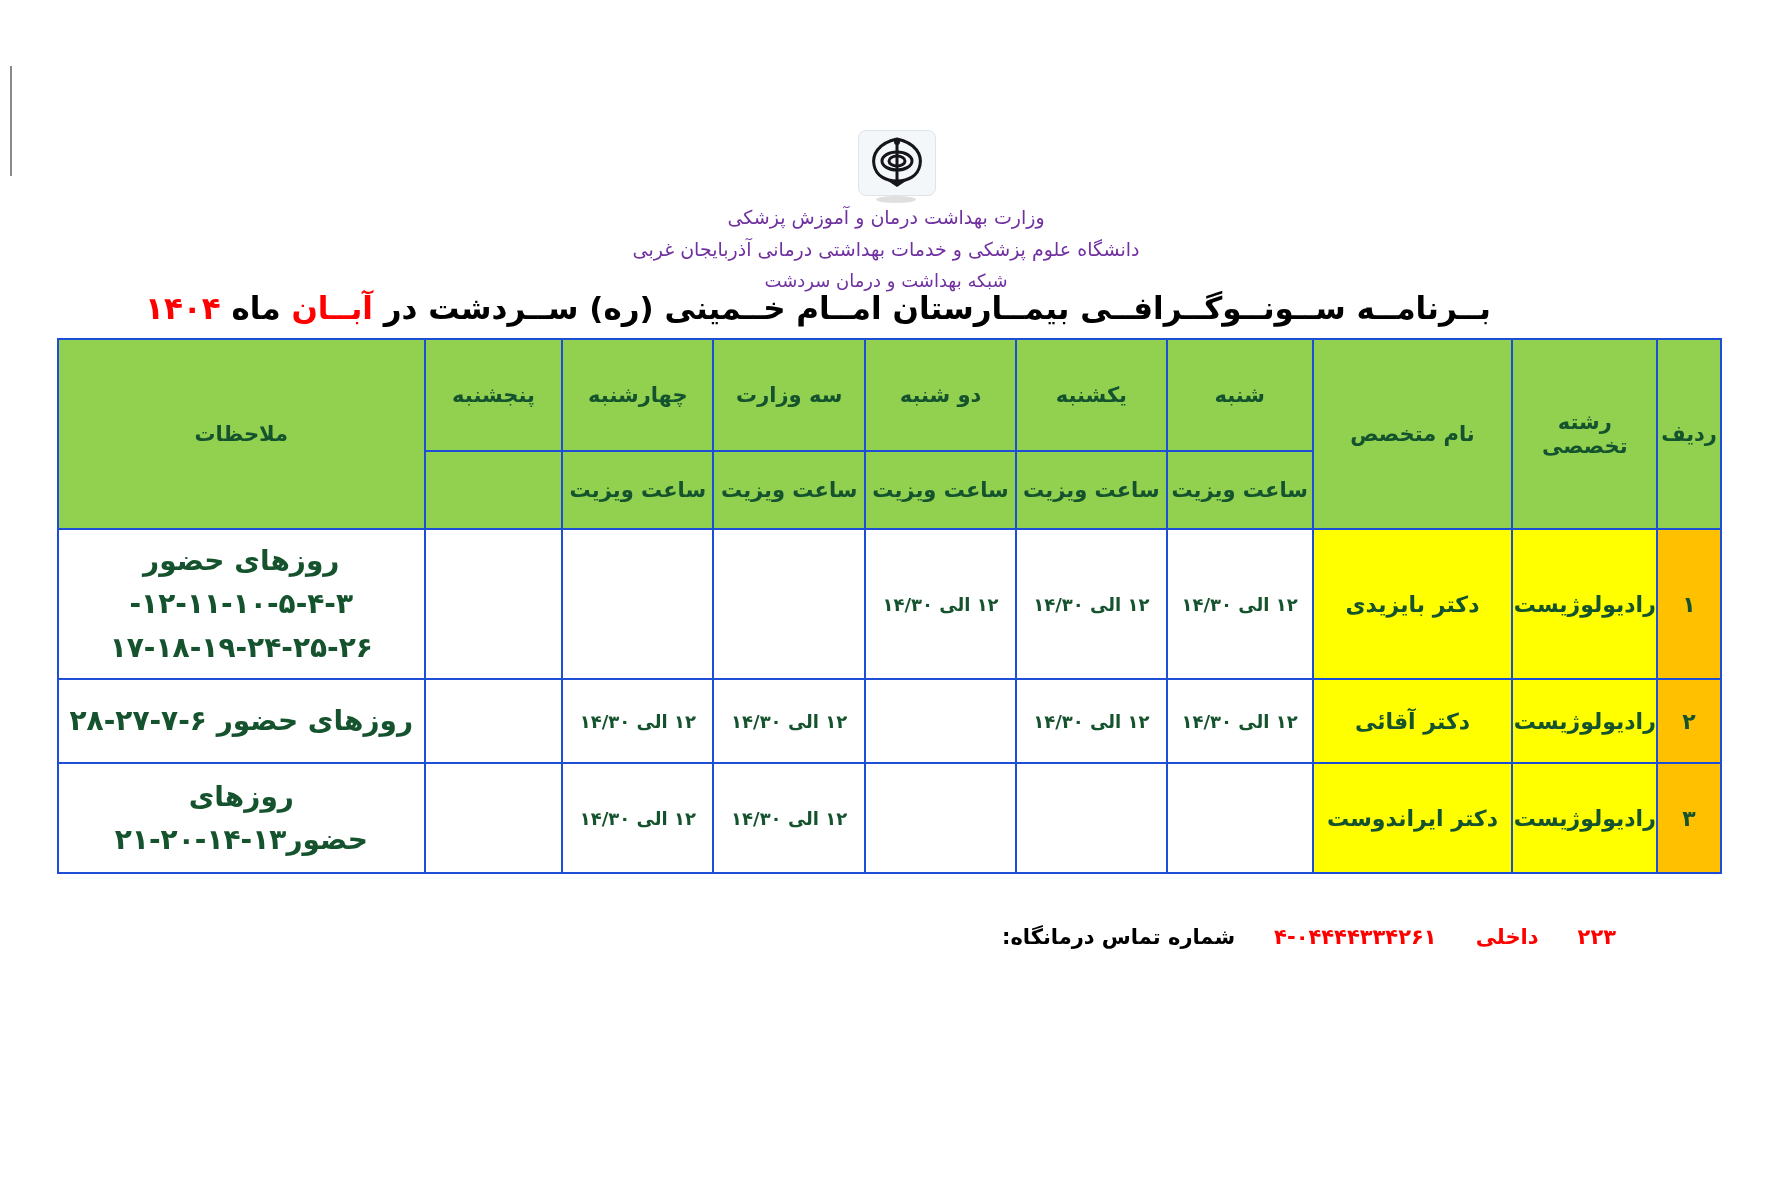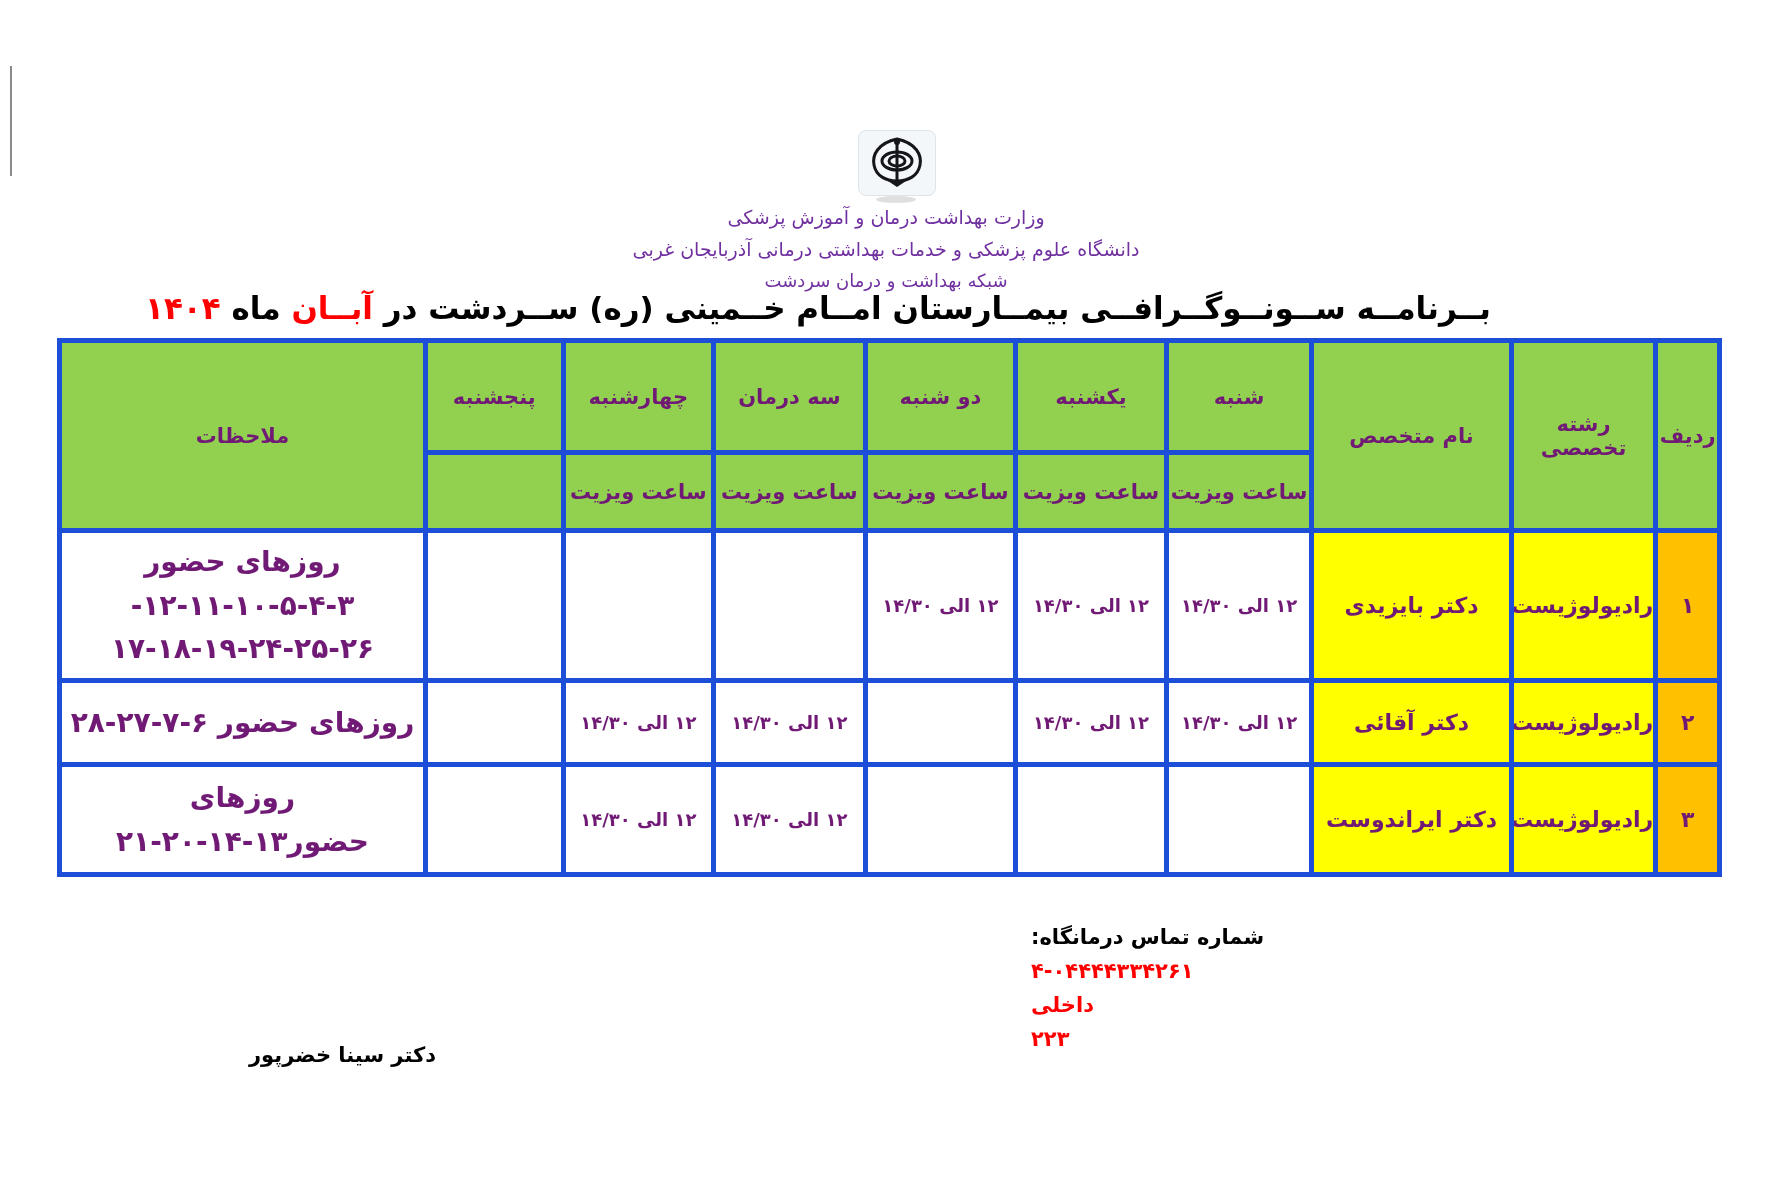--- a/index.html
+++ b/index.html
@@ -19,31 +19,31 @@
   .hdr1{top:206px;font-size:19px;}
   .hdr2{top:238px;font-size:19px;}
   .hdr3{top:270px;font-size:18px;}
   
   .title{top:290px;width:1636px;text-align:center;direction:rtl;
          font-size:31px;font-weight:bold;color:#000;}
   .title .red{color:#FF0000;}
   
   table.sched{border-collapse:collapse;table-layout:fixed;left:57px;top:338px;
               width:1665px;direction:rtl;}
-  table.sched th, table.sched td{border:5px solid #1d4ed8;padding:0;
-              font-weight:bold;color:#701a75;overflow:hidden;}
+  table.sched th, table.sched td{border:2px solid #1d4ed8;padding:0;
+              font-weight:bold;color:#14532d;overflow:hidden;}
   th.green{background:#92D050;font-size:21px;}
   .sub{font-size:19px;}
   td.no{background:#FFC000;font-size:22px;text-align:center;}
   td.yel{background:#FFFF00;font-size:22px;text-align:center;}
   td.time{background:#ffffff;font-size:18px;text-align:center;}
   td.remark{background:#ffffff;color:#FF0000;font-size:28px;text-align:center;}
   .remark-line{line-height:1.55;direction:rtl;}
   
-  .phone{top:925px;left:1002px;display:flex;flex-direction:column;direction:ltr;
+  .phone{top:925px;left:1002px;display:flex;flex-direction:row;direction:ltr;
          align-items:baseline;gap:10px;font-size:21px;font-weight:bold;}
   .phone .lbl{color:#000;direction:rtl;}
   .phone .red{color:#FF0000;margin-left:29px;}
   
   .sign{top:1036px;left:145px;width:395px;text-align:center;direction:rtl;
         font-size:21px;font-weight:bold;color:#000;line-height:1.9;}
 </style>
 </head>
 <body>
 
@@ -90,21 +90,21 @@
     <col style="width:22.04%">
   </colgroup>
   <thead>
     <tr style="height:112px">
       <th class="green" rowspan="2">ردیف</th>
       <th class="green" rowspan="2">رشته تخصصی</th>
       <th class="green" rowspan="2">نام متخصص</th>
       <th class="green">شنبه</th>
       <th class="green">یکشنبه</th>
       <th class="green">دو شنبه</th>
-      <th class="green">سه درمان</th>
+      <th class="green">سه وزارت</th>
       <th class="green">چهارشنبه</th>
       <th class="green">پنجشنبه</th>
       <th class="green" rowspan="2">ملاحظات</th>
     </tr>
     <tr style="height:78px">
       <th class="green sub">ساعت ویزیت</th>
       <th class="green sub">ساعت ویزیت</th>
       <th class="green sub">ساعت ویزیت</th>
       <th class="green sub">ساعت ویزیت</th>
       <th class="green sub">ساعت ویزیت</th>
@@ -159,14 +159,13 @@
 </table>
 
 <div class="abs phone">
   <span class="lbl">شماره تماس درمانگاه:</span>
   <span class="red">۴-۰۴۴۴۴۳۳۴۲۶۱</span>
   <span class="red" dir="rtl">داخلی</span>
   <span class="red">۲۲۳</span>
 </div>
 
 <div class="abs sign">
-  <div>دکتر سینا خضرپور</div>
 </div>
 
 </body></html>

